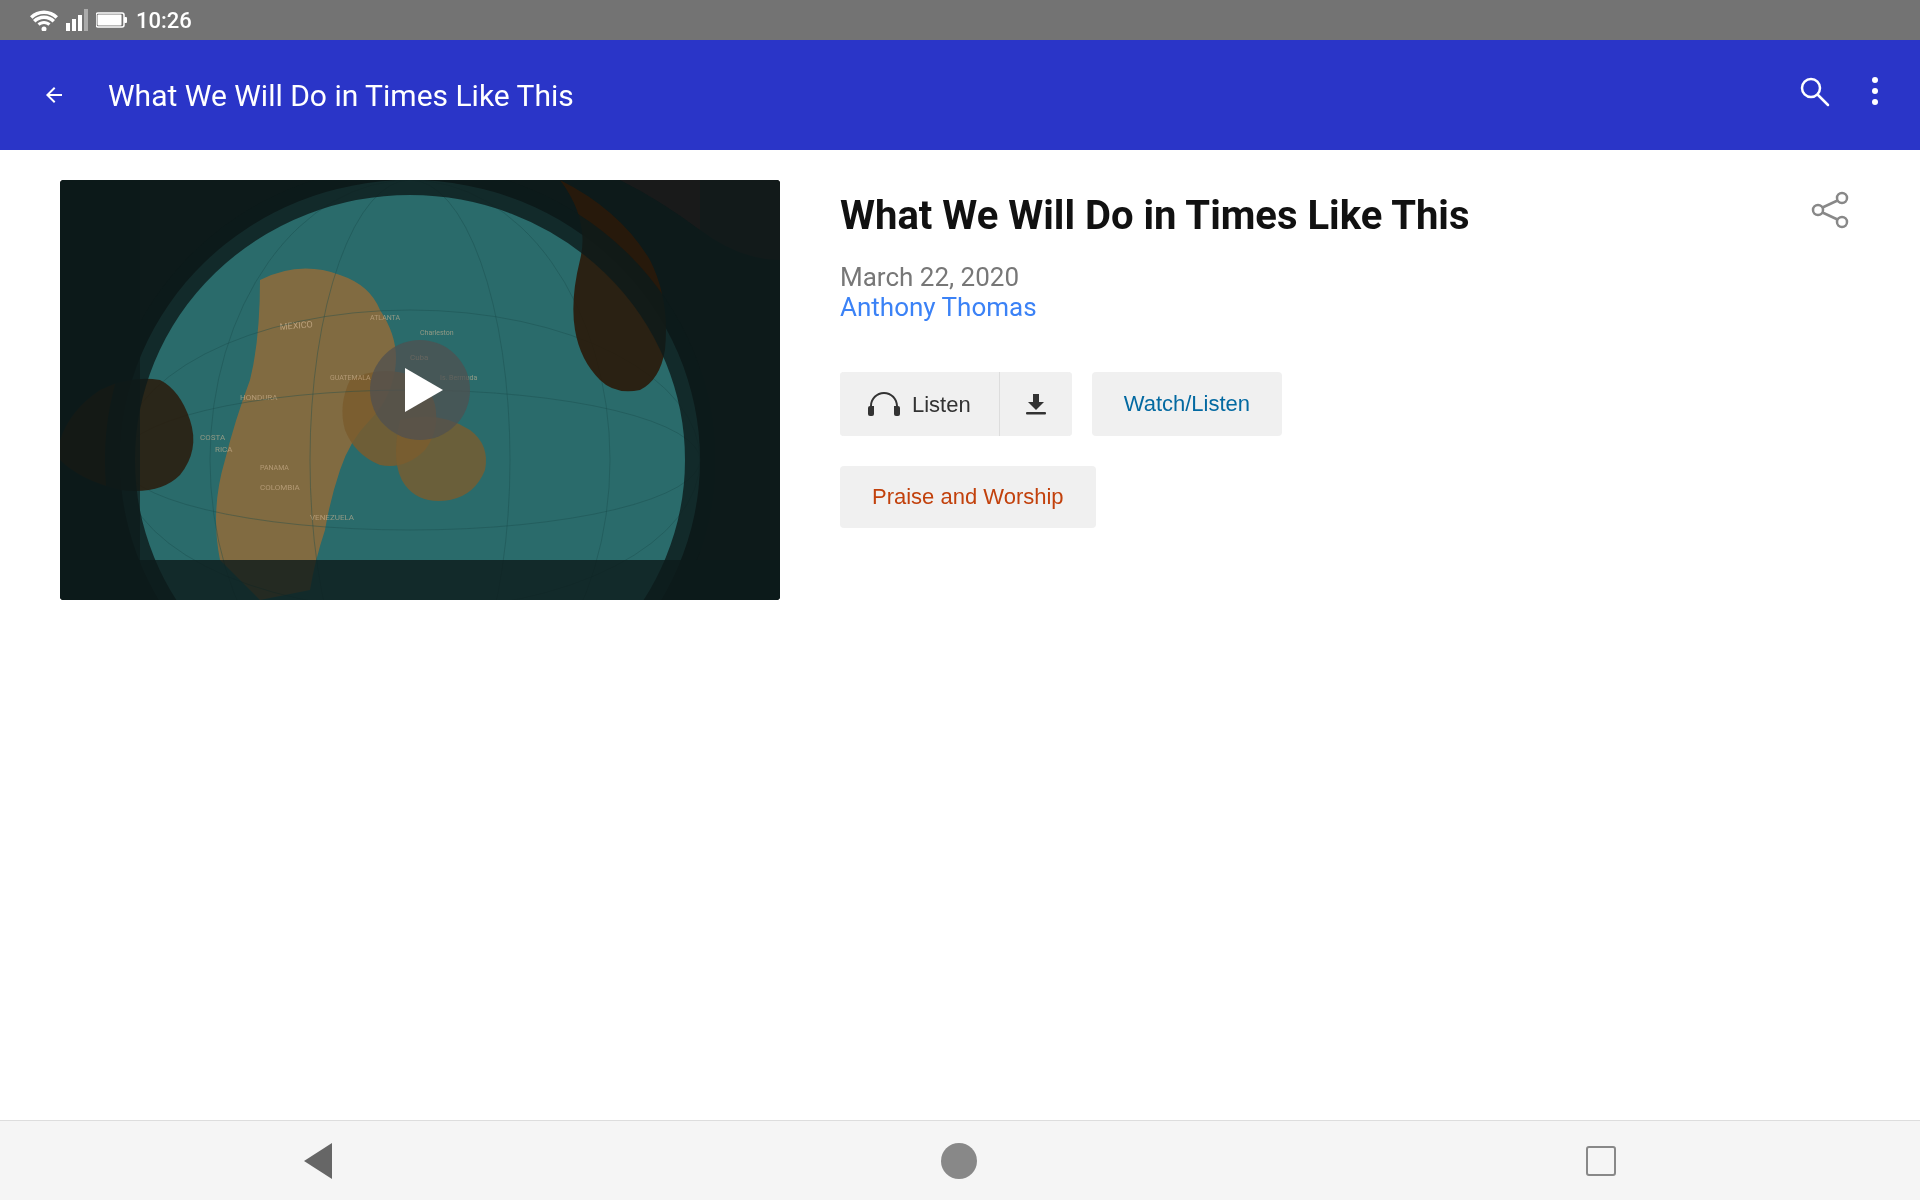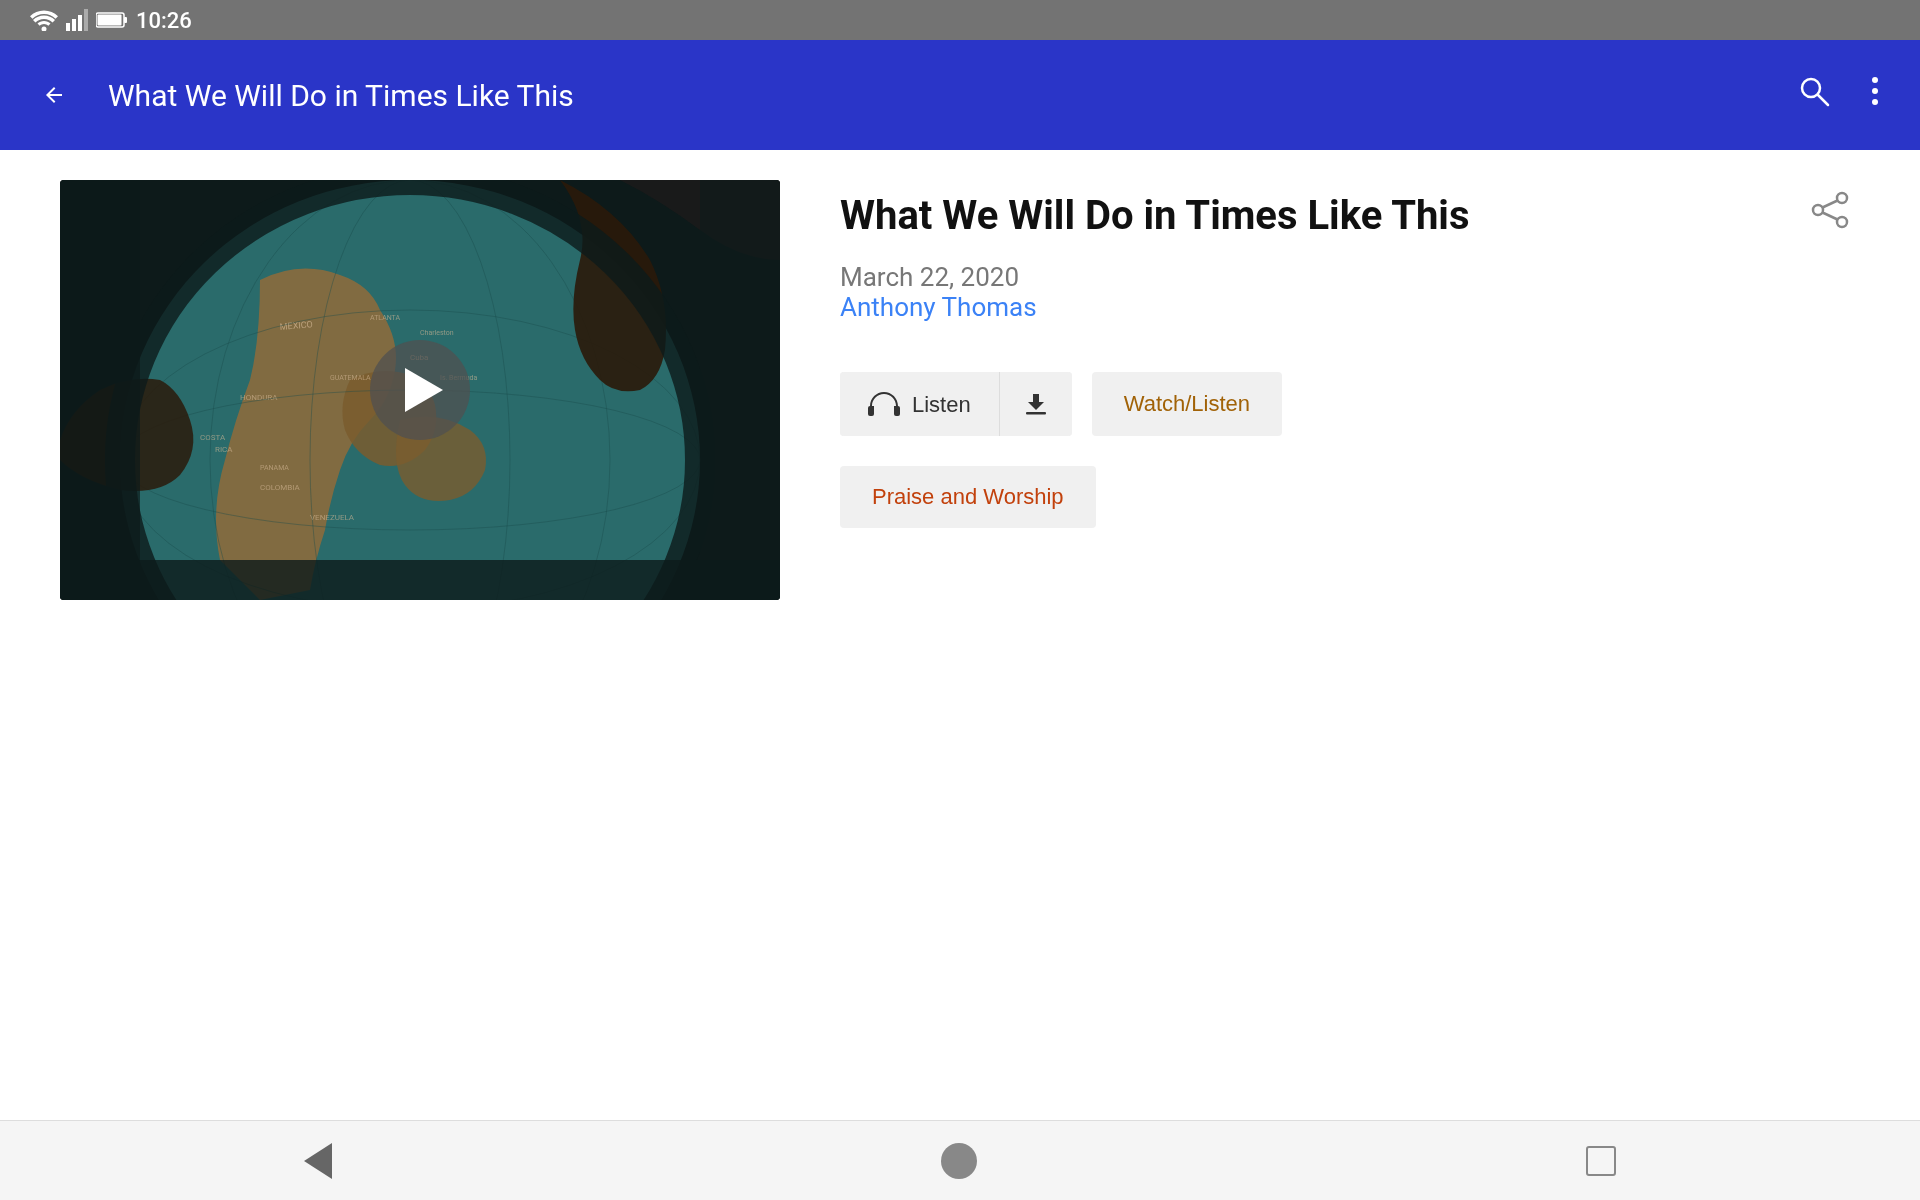--- a/index.html
+++ b/index.html
@@ -229,21 +229,21 @@
 
     .watch-listen-btn {
       display: flex;
       align-items: center;
       padding: 18px 32px;
       background: #f0f0f0;
       border: none;
       border-radius: 4px;
       cursor: pointer;
       font-size: 22px;
-      color: #a16207;
+      color: #0369a1;
       text-align: center;
     }
 
     
     .tag-button {
       display: inline-flex;
       align-items: center;
       padding: 18px 32px;
       background: #f0f0f0;
       border: none;

